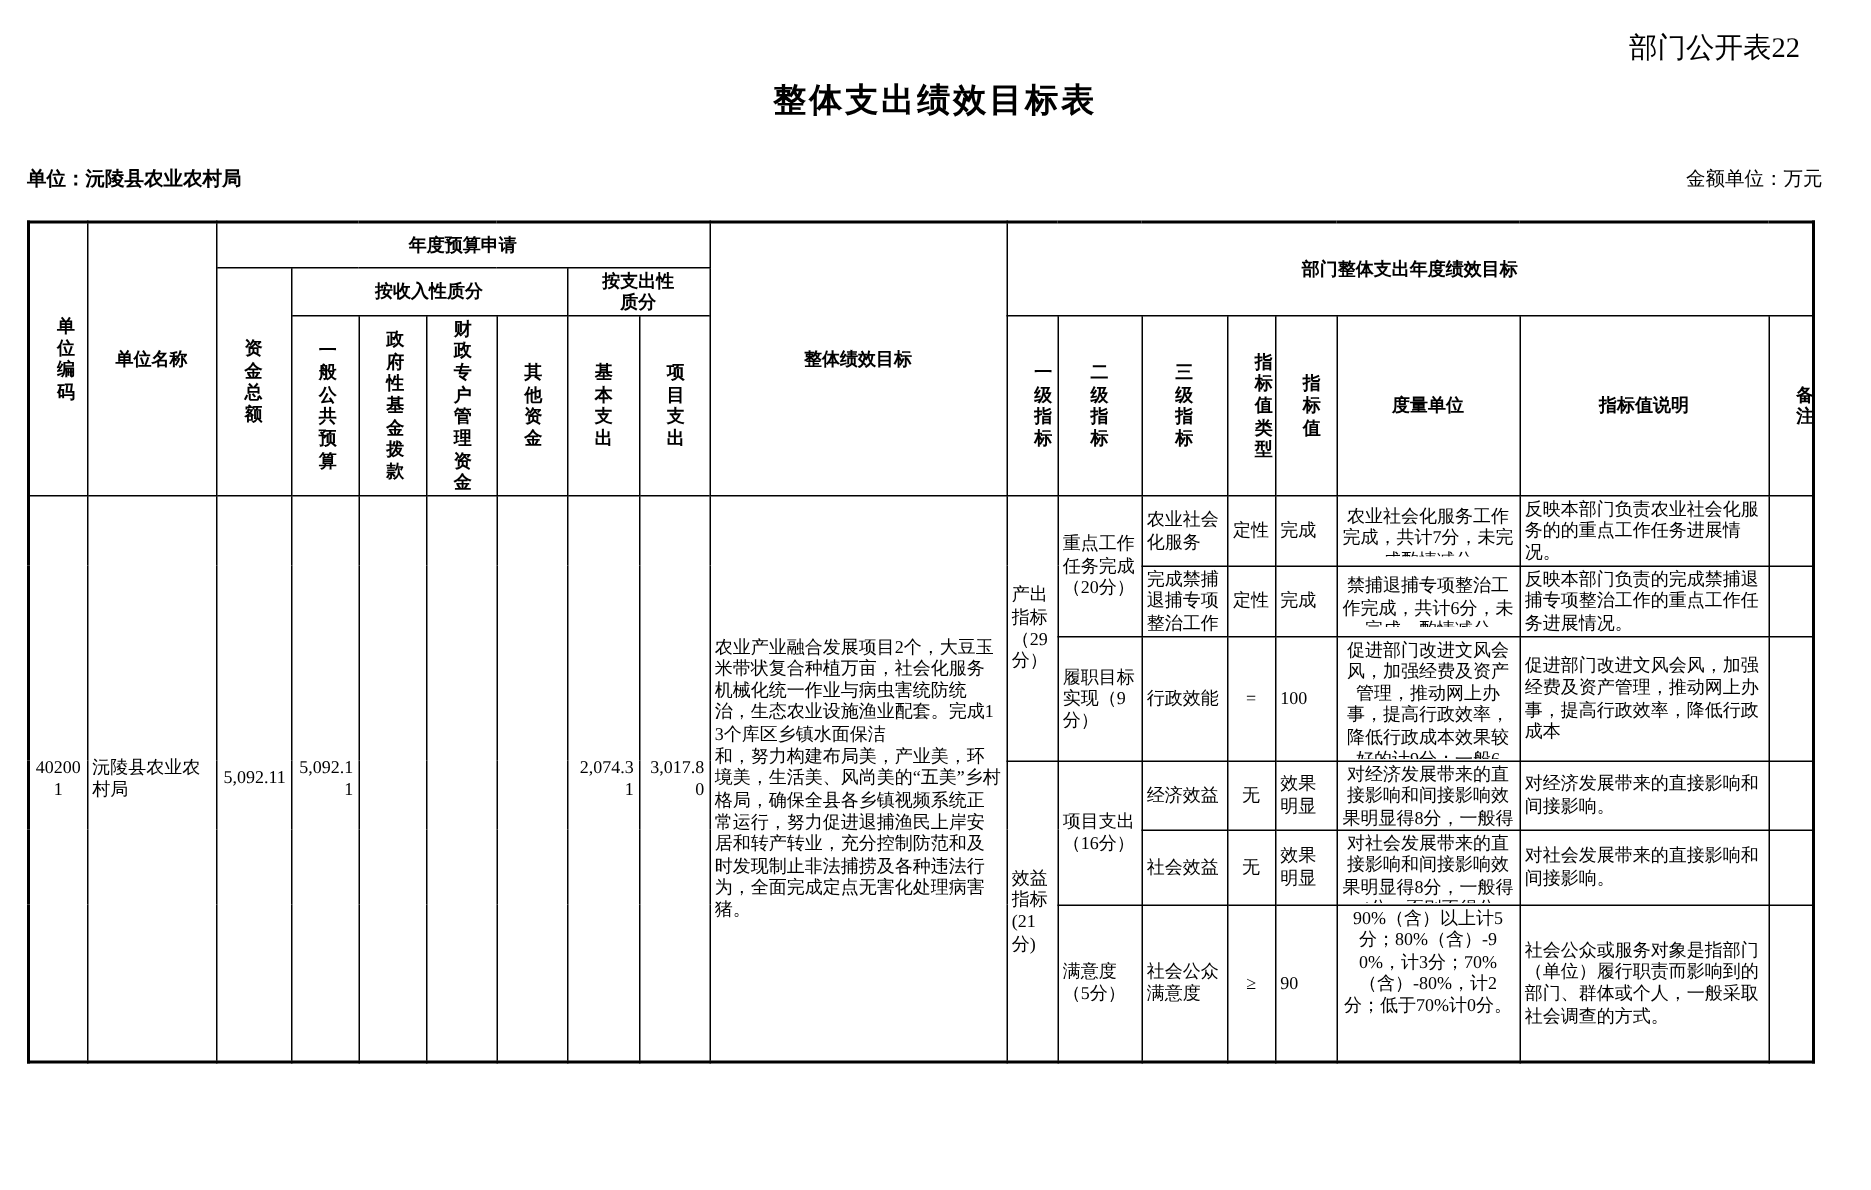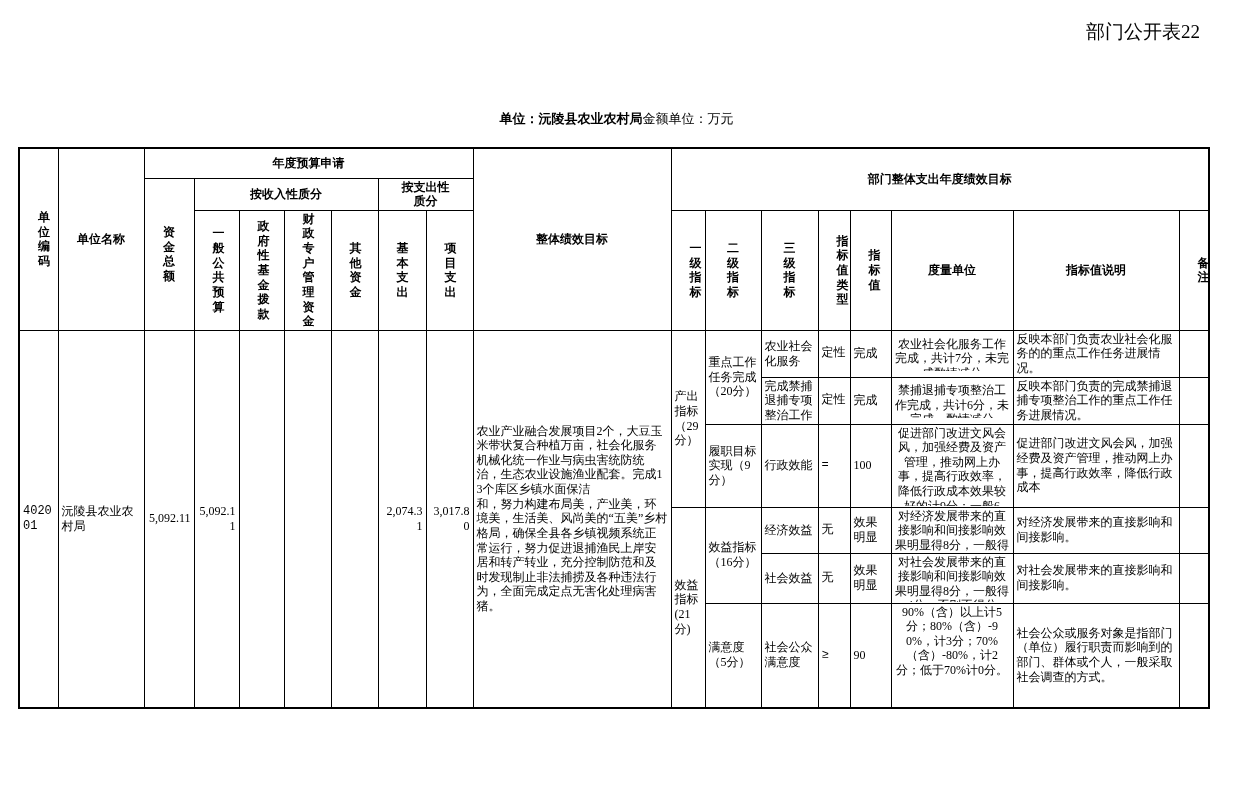--- a/index.html
+++ b/index.html
@@ -16,60 +16,61 @@
     font-size: 19px;
     text-align: center;
   }
   .title {
     position: absolute; top: 52px; left: 0; width: 100%;
     text-align: center; font-size: 22px; font-weight: bold;
     letter-spacing: 2px;
   }
   .meta-row {
     position: absolute; top: 110px; left: 18px; width: 1197px;
-    display: flex; justify-content: center; align-items: flex-end;
+    display: flex; justify-content: space-between; align-items: flex-end;
     font-size: 13px;
   }
   .meta-unit { font-weight: bold; }
   .meta-amount { font-weight: normal; }
 
   table.perf {
     position: absolute; top: 147px; left: 18px;
     width: 1190px; border-collapse: collapse; table-layout: fixed;
     border: 2px solid #000;
   }
   .perf th, .perf td {
     border: 1px solid #000;
     font-size: 12px; line-height: 1.22;
     padding: 1px 3px;
     vertical-align: middle;
     word-break: break-all;
     overflow: hidden;
   }
   .perf th { font-weight: bold; text-align: center; padding: 1px 18px; }
   .hdr-big { font-size: 14px; }
-  .ac { text-align: left; font-family: Liberation Mono, monospace; }
+  .ac { text-align: center; }
   .al { text-align: left; }
   .num { text-align: right; }
   .target-cell {
     font-size: 10.5px; line-height: 1.3; text-align: left;
     white-space: pre-wrap; padding: 2px 4px; margin-left: 46px;
   }
   .measure { font-size: 11px; line-height: 1.2; text-align: center; padding: 1px 2px; }
   .desc { font-size: 11px; line-height: 1.25; text-align: left; padding: 1px 2px; font-family: Liberation Serif, serif; }
   .clip { overflow: hidden; }
   .m1 { height: 34px; } .m2 { height: 35px; } .m3 { height: 80px; }
   .m4 { height: 43px; } .m5 { height: 47px; } .m6 { height: 101px; }
 </style>
 </head>
 <body>
 
 <div class="page">
 
   <div class="doc-label">部门公开表22</div>
+  <div class="title">整体支出绩效目标表</div>
 
   <div class="meta-row">
     <span class="meta-unit">单位：沅陵县农业农村局</span>
     <span class="meta-amount">金额单位：万元</span>
   </div>
 
   <table class="perf">
     <colgroup>
       <col style="width:39px">
         <col style="width:86px">
@@ -160,21 +161,21 @@
         <td class="ac">=</td>
         <td class="al">100</td>
         <td class="measure">
             <div class="clip m3">促进部门改进文风会风，加强经费及资产管理，推动网上办事，提高行政效率，降低行政成本效果较好的计9分；一般6分；无效果或者效果不明显0分</div>
           </td>
         <td class="desc">促进部门改进文风会风，加强经费及资产管理，推动网上办事，提高行政效率，降低行政成本</td>
         <td class="ac"></td>
       </tr>
       <tr style="height:46px">
         <td rowspan="3" class="al">效益指标(21分)</td>
-        <td rowspan="2" class="al">效益指标（16分）</td>
+        <td rowspan="2" class="al">项目支出（16分）</td>
         <td class="al">经济效益</td>
         <td class="ac">无</td>
         <td class="al">效果明显</td>
         <td class="measure">
             <div class="clip m4">对经济发展带来的直接影响和间接影响效果明显得8分，一般得4分，否则不得分</div>
           </td>
         <td class="desc">对经济发展带来的直接影响和间接影响。</td>
         <td class="ac"></td>
       </tr>
       <tr style="height:50px">

